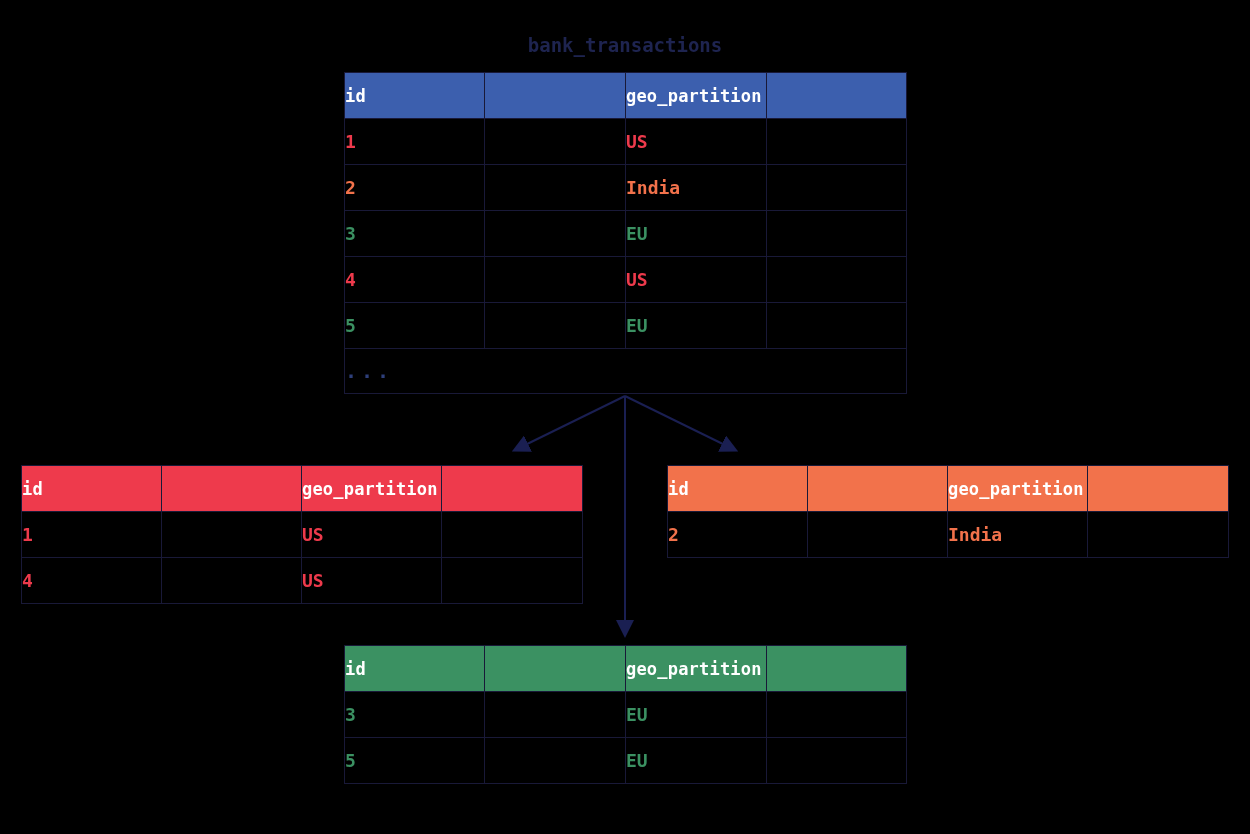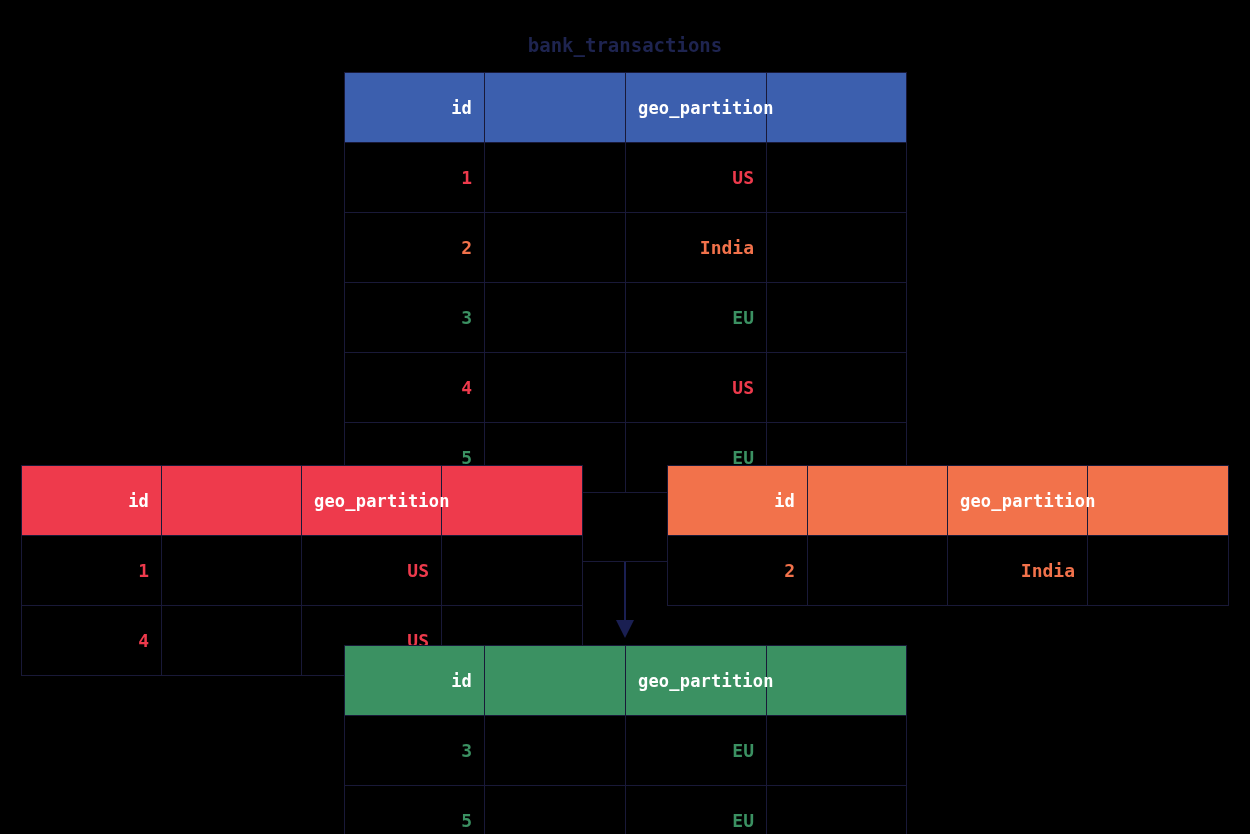--- a/index.html
+++ b/index.html
@@ -31,22 +31,22 @@
 
   
   .tbl {
     position: absolute;
     border-collapse: collapse;
     table-layout: fixed;
     background: #000000;
   }
   .tbl td, .tbl th {
     border: 1px solid #191938;
-    padding: 12px;
-    text-align: right;
+    padding: 0;
+    text-align: left;
     vertical-align: middle;
     font-weight: bold;
     font-family: "DejaVu Sans Mono", "Liberation Mono", monospace;
   }
   .tbl th {
     color: #ffffff;
     font-size: 17px;
     letter-spacing: 0.2px;
   }
   .tbl td {

